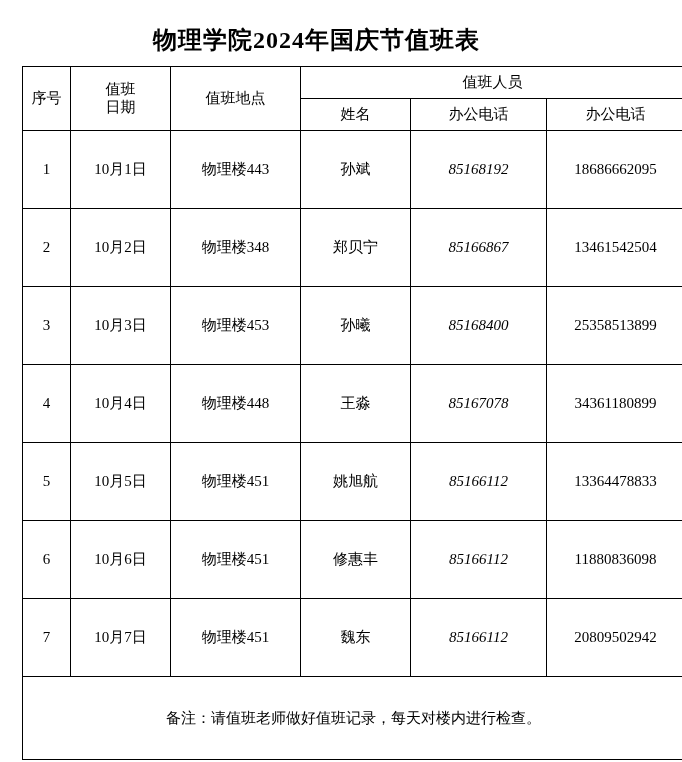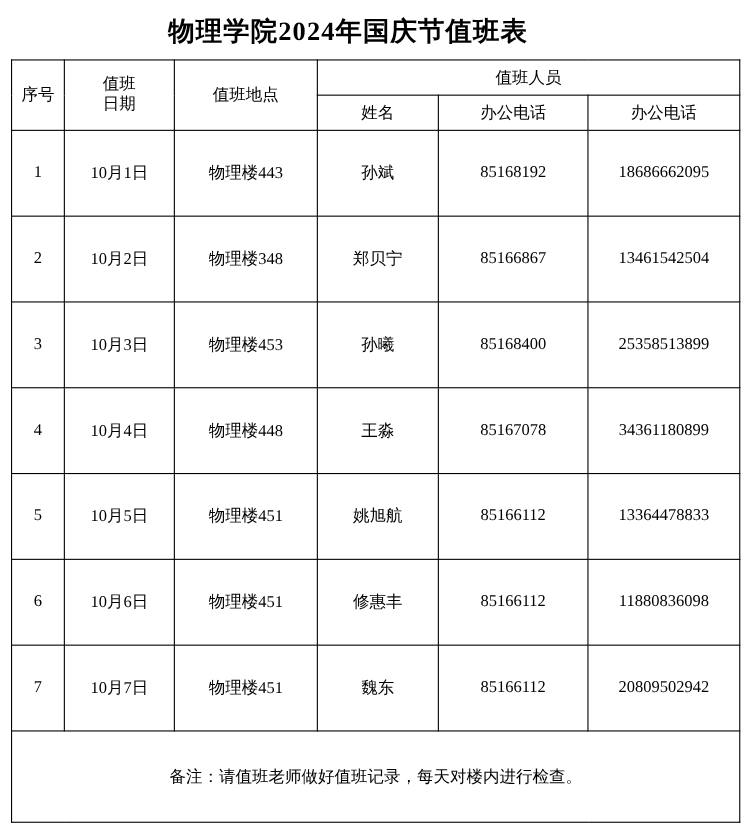--- a/index.html
+++ b/index.html
@@ -12,21 +12,21 @@
     height: 762px;
     font-family: "Liberation Serif", "DejaVu Serif", serif;
     color: #000000;
     overflow: hidden;
   }
   .page {
     width: 633px;
     height: 762px;
     position: relative;
     box-sizing: border-box;
-    padding: 0;
+    padding: 12px;
   }
   .doc-title {
     text-align: center;
     font-size: 24px;
     font-weight: bold;
     letter-spacing: 1px;
     padding: 12px 0 10px 0;
     font-family: "Liberation Serif", "DejaVu Serif", serif;
   }
   table.duty {
@@ -62,21 +62,21 @@
   .two-line {
     line-height: 1.15;
   }
   tbody td {
     height: 73px;
   }
   .cell-seq { font-size: 15px; }
   .cell-date { font-size: 15px; margin-left: 16px; }
   .cell-place { font-size: 15px; }
   .cell-name { font-size: 16px; font-weight: bold; font-family: Liberation Serif, serif; }
-  .cell-office { font-size: 15px; }
+  .cell-office { font-size: 15px; font-style: italic; }
   .cell-mobile { font-size: 15px; margin-left: 24px; }
   .note-row td {
     height: 78px;
     text-align: left;
     padding-left: 14px;
     font-size: 15px;
     vertical-align: middle;
   }
 </style>
 </head>

